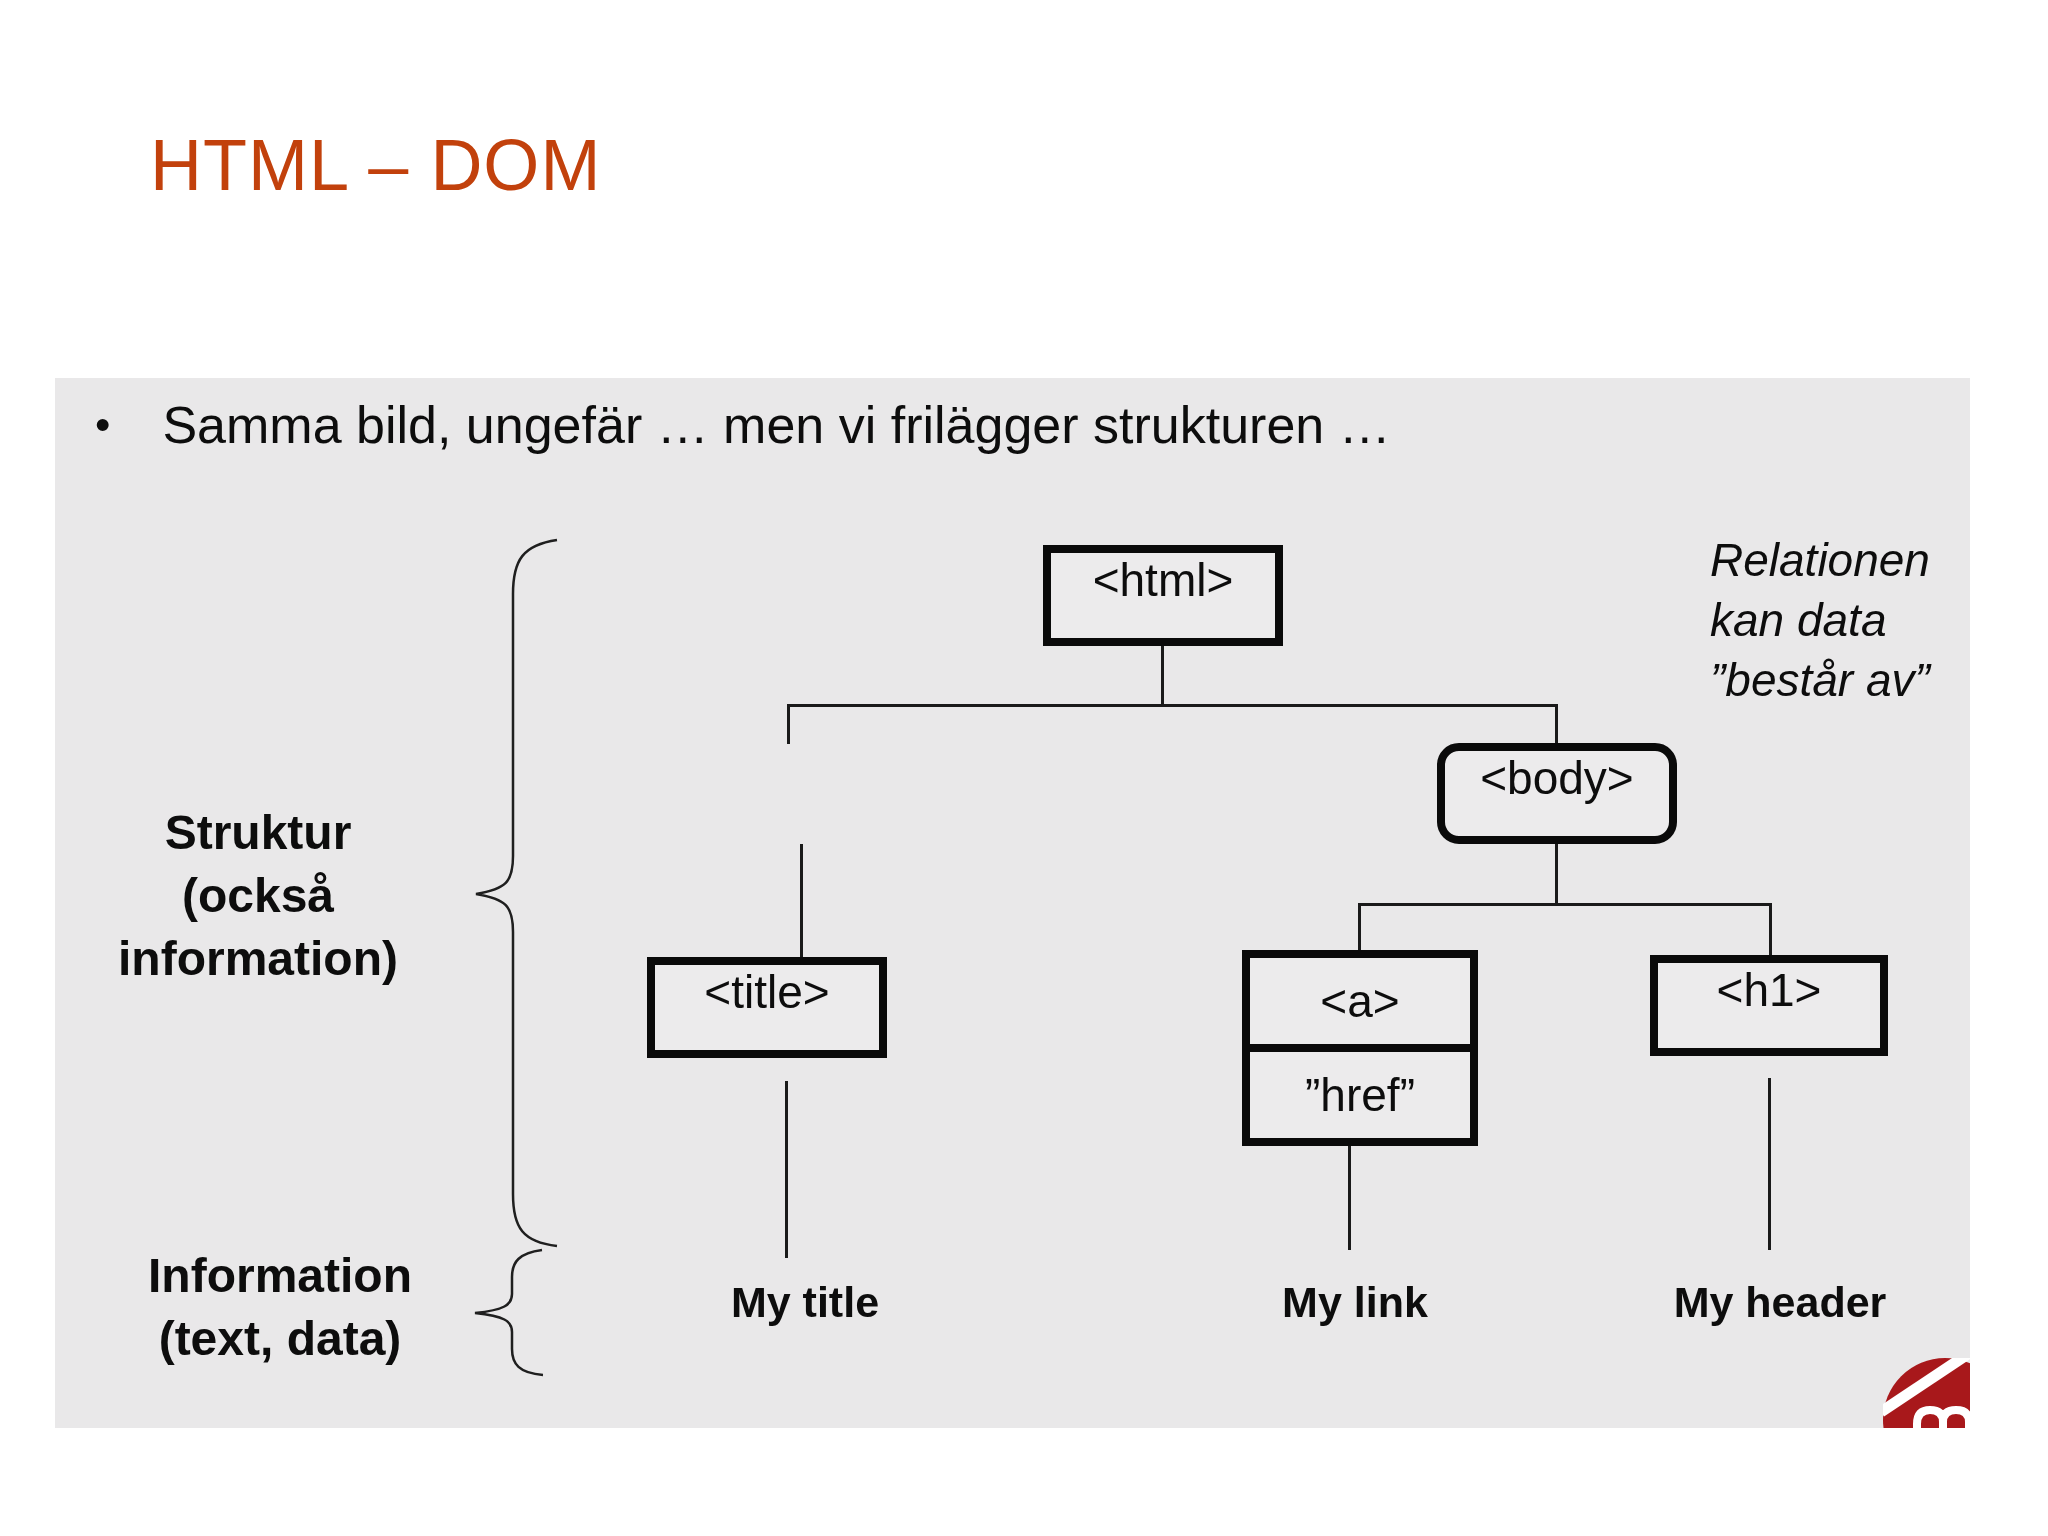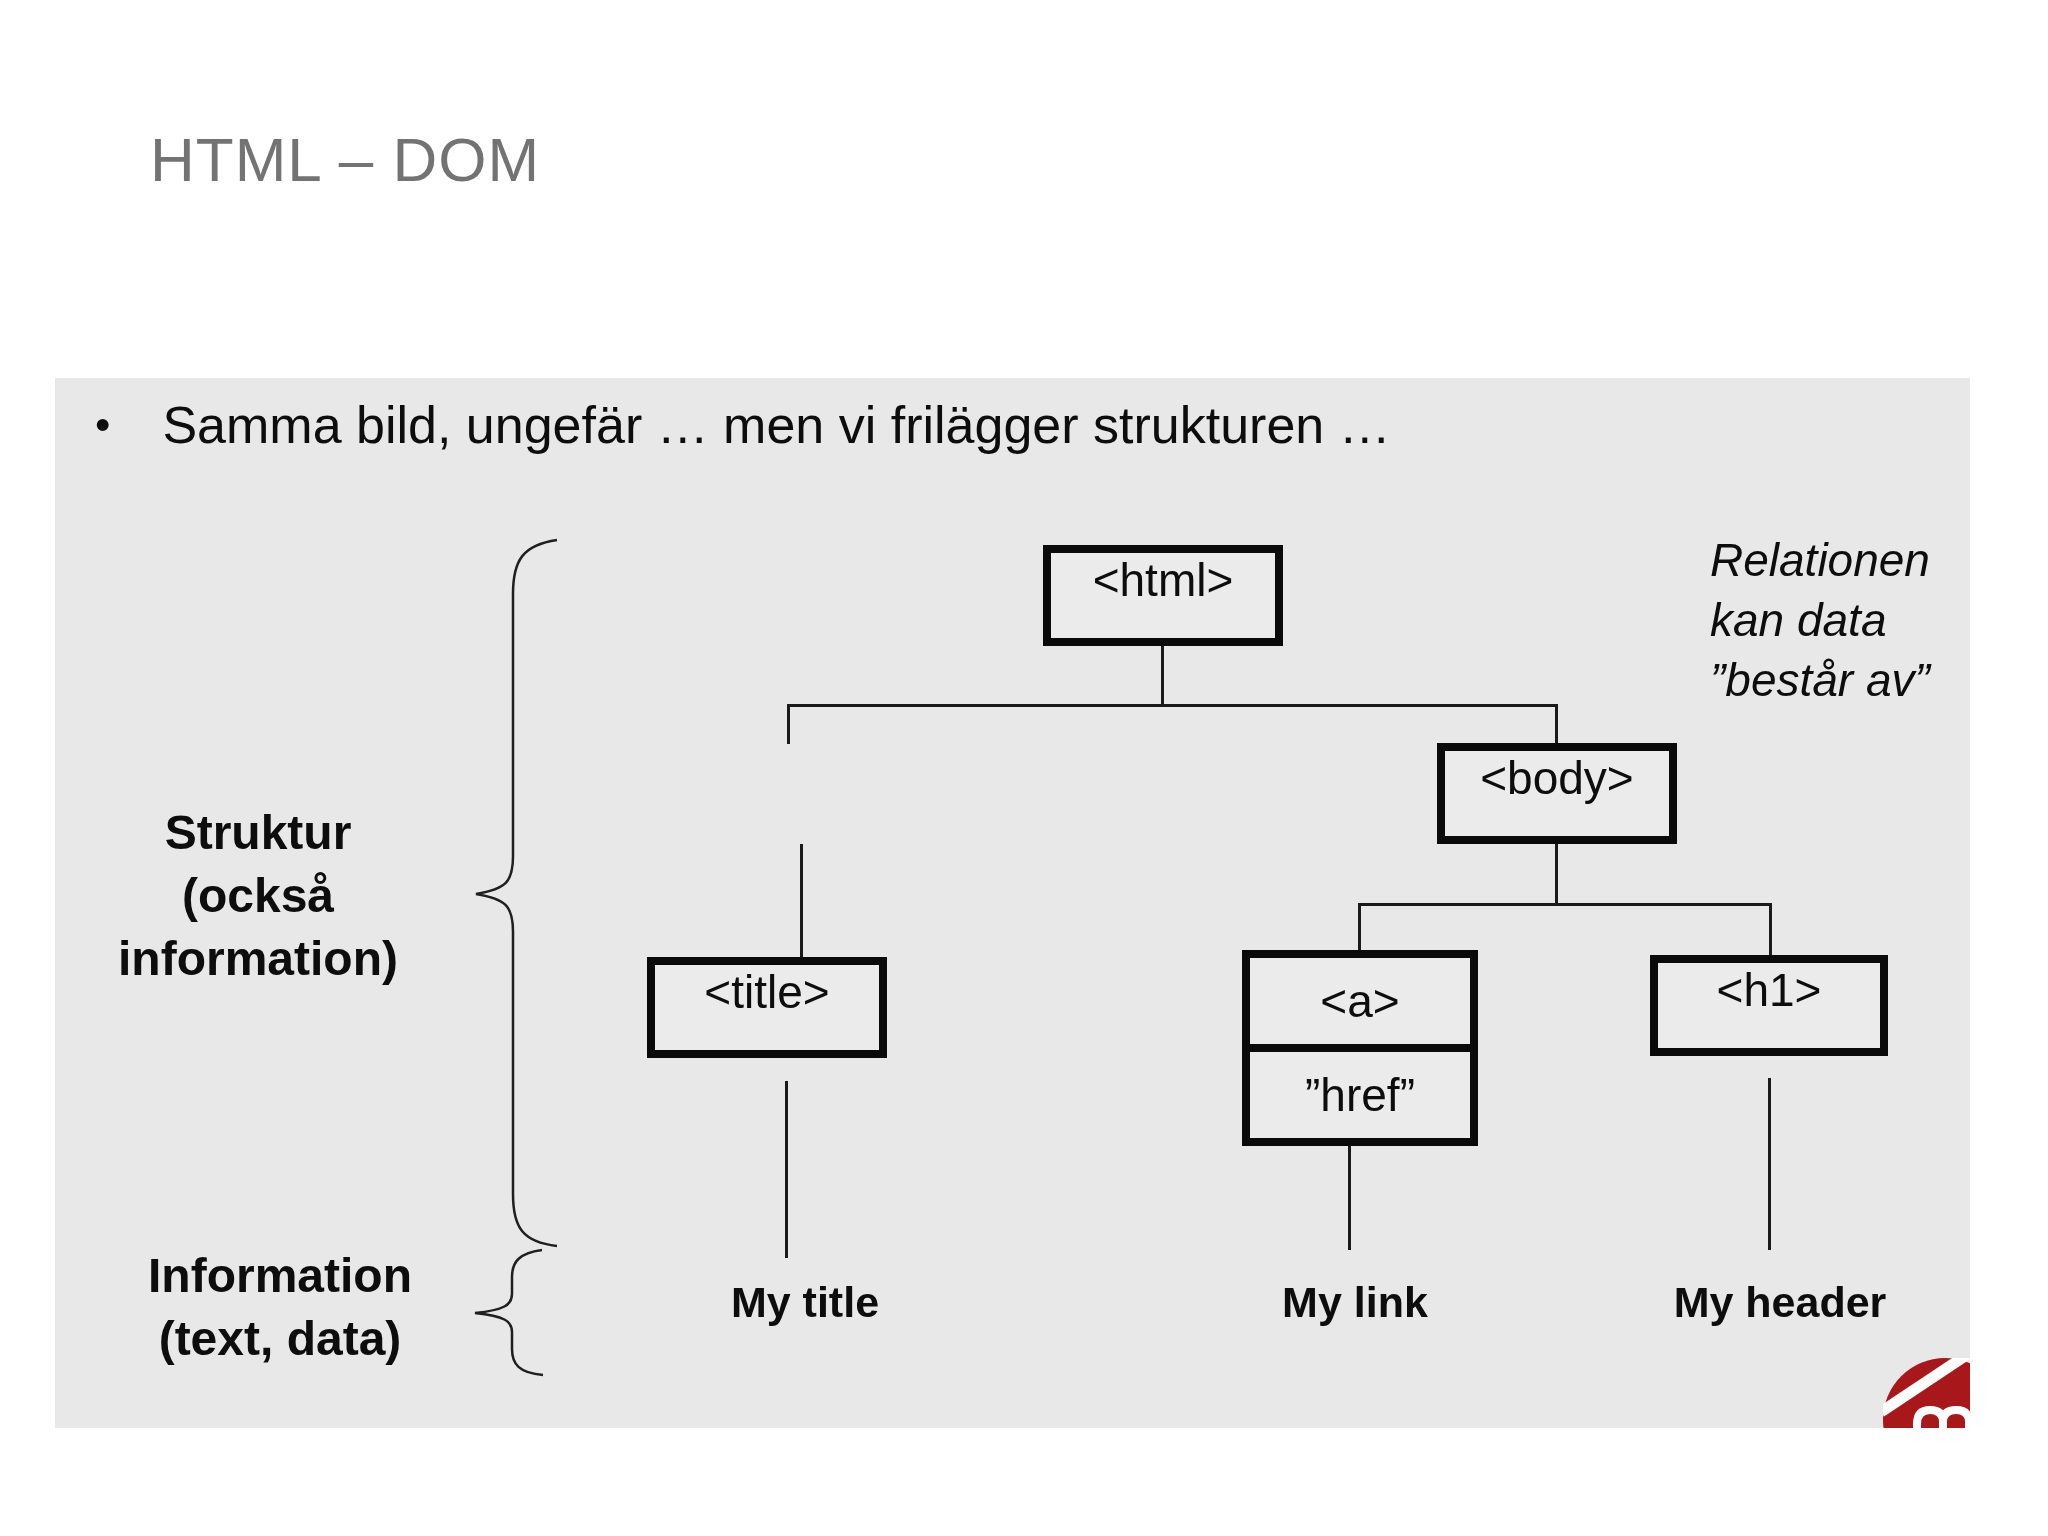--- a/index.html
+++ b/index.html
@@ -9,21 +9,21 @@
     --border:#0a0a0a;
   }
   *{box-sizing:border-box;margin:0;padding:0;}
   html,body{background:#fff;}
   body{font-family:"Liberation Sans", sans-serif;color:var(--ink);}
   .canvas{position:relative;width:2048px;height:1536px;background:#fff;overflow:hidden;}
 
   .slide-title{
     position:absolute;left:150px;top:124px;
     font-family:"Liberation Sans", sans-serif;
-    font-weight:300;font-size:62px;letter-spacing:1px;color:#737373;
+    font-weight:300;font-size:72px;letter-spacing:1px;color:#c2410c;
     white-space:nowrap;
   }
 
   .panel{
     position:absolute;left:55px;top:378px;width:1915px;height:1050px;
     background:var(--panel-bg);overflow:hidden;
   }
 
   .bullet-row{position:absolute;left:40px;top:14px;display:flex;align-items:flex-start;}
   .bullet-glyph{font-size:44px;line-height:66px;margin-right:52px;}
@@ -97,21 +97,21 @@
     <div class="conn h" style="left:1303px;top:525px;width:413px;"></div>
     <div class="conn v" style="left:1303px;top:525px;height:48px;"></div>
     <div class="conn v" style="left:1714px;top:525px;height:53px;"></div>
     <div class="conn v" style="left:730px;top:703px;height:177px;"></div>
     <div class="conn v" style="left:1293px;top:768px;height:104px;"></div>
     <div class="conn v" style="left:1713px;top:700px;height:172px;"></div>
 
     <div class="node" style="left:988px;top:167px;">
       <span>&lt;html&gt;</span>
     </div>
-    <div class="node" style="left:1382px;top:365px;">
+    <div class="node" style="left:1382px;top:365px;border-radius:22px;">
       <span>&lt;body&gt;</span>
     </div>
     <div class="node" style="left:592px;top:579px;">
       <span>&lt;title&gt;</span>
     </div>
     <div class="node compound" style="left:1187px;top:572px;width:236px;height:196px;">
       <div class="cell">&lt;a&gt;</div>
       <div class="cell cell-bottom">”href”</div>
     </div>
     <div class="node" style="left:1595px;top:577px;width:238px;">

